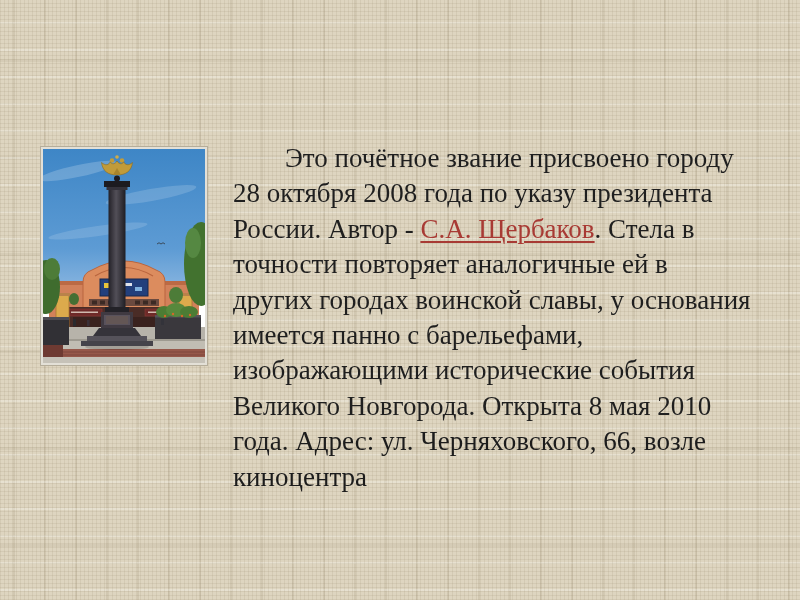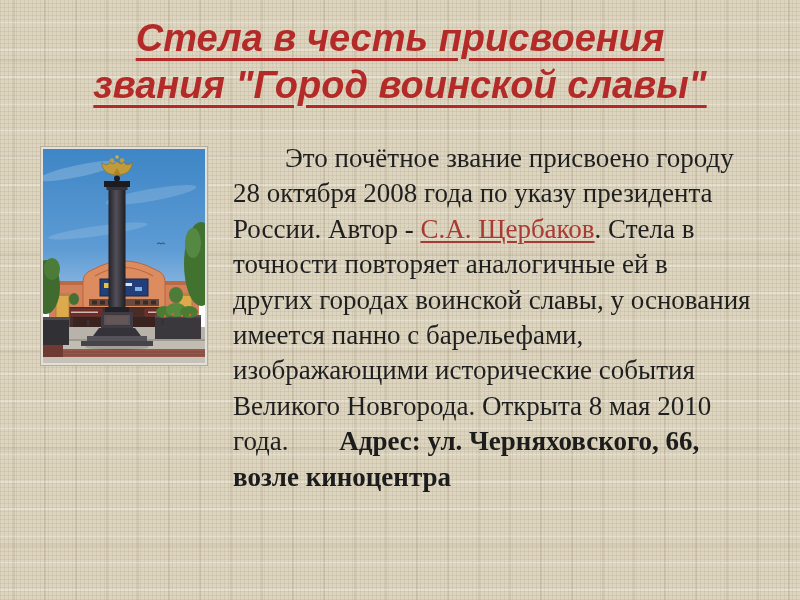--- a/index.html
+++ b/index.html
@@ -67,31 +67,27 @@
   }
   .run-normal { color: #1f1f1f; }
   .run-link {
     color: #a83a34;
     text-decoration: underline;
     text-decoration-thickness: 2px;
     text-underline-offset: 3px;
     cursor: pointer;
     text-align: center;
   }
-  .run-bold { font-weight: bold; color: #1c1c1c; padding-left: 44px; }
+  .run-bold { font-weight: normal; color: #1c1c1c; }
 </style>
 </head>
 <body>
 
 <div class="slide">
 
-  <div class="title">
-    <span class="tline">Стела в честь присвоения</span><br>
-    <span class="tline">звания "Город воинской славы"</span>
-  </div>
 
   <div class="photo-frame">
     <svg viewBox="0 0 162 214" preserveAspectRatio="none">
       <defs>
         <linearGradient id="skyg" x1="0" y1="0" x2="0" y2="1">
           <stop offset="0" stop-color="#3e86c6"></stop>
           <stop offset="0.7" stop-color="#5d9bd4"></stop>
           <stop offset="1" stop-color="#8ab6e0"></stop>
         </linearGradient>
         <linearGradient id="colg" x1="0" y1="0" x2="1" y2="0">

